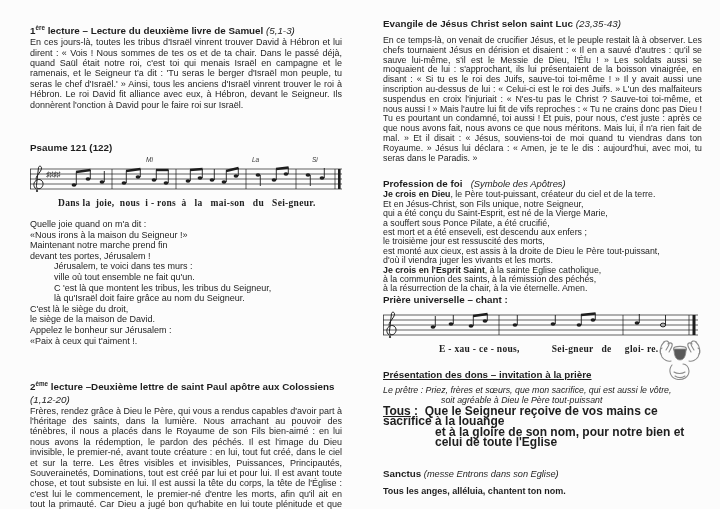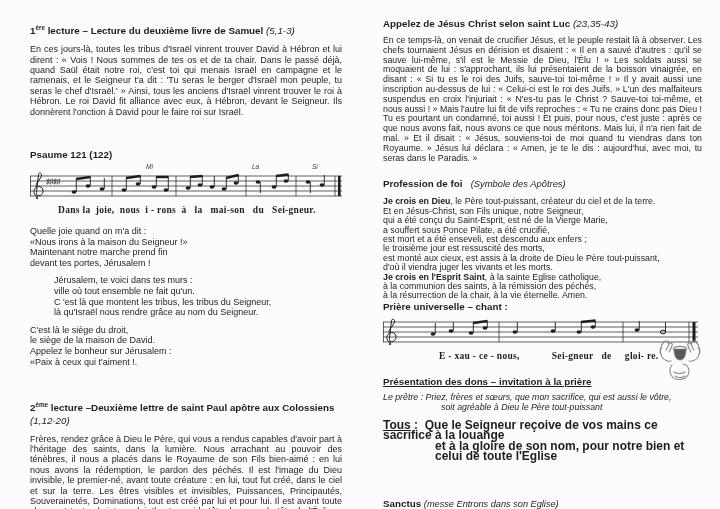--- a/index.html
+++ b/index.html
@@ -20,21 +20,21 @@
   .stanza{font-size:9px; line-height:10.6px;}
   .stanza .ln{display:block;}
   .indent{padding-left:24px;}
   .credo{font-size:8.8px; line-height:9.4px;}
   .credo .ln{display:block;}
   .staff-block{position:relative;}
   .chord-row{position:relative; height:8px;}
   .chord{position:absolute; font-size:6.5px; font-style:italic; color:#3a3a3a;}
   .lyrics{font-family:"Liberation Serif", serif; font-weight:bold; font-size:9.5px;
           white-space:pre; letter-spacing:0.3px;}
-  .mt2{margin-top:2px;} .mt4{margin-top:4px;} .mt6{margin-top:6px;} .mt7{margin-top:7px;}
+  .mt2{margin-top:2px;} .mt4{margin-top:4px;} .mt6{margin-top:6px;} .mt7{}
   .mt8{margin-top:8px;} .mt11{margin-top:11px;} .mt14{}
   .mt15{margin-top:15px;} .mt16{margin-top:32px;}
   .pretre{font-size:8.8px; line-height:10.5px; font-style:italic;}
   .pretre .c2{display:block; padding-left:58px;}
   .tous{font-size:12px; line-height:10.5px; font-weight:bold;}
   .tous .c2{display:block; padding-left:52px;}
   .sanctus-bold{font-size:9px; line-height:11px; font-weight:bold;}
   .staff-svg line, .staff-svg path{stroke:#1e1e1e;}
   .hands{position:absolute; top:322px; right:-6px; width:56px; height:54px;}
 </style>
@@ -129,40 +129,40 @@
     <div class="stanza mt11">
       <span class="ln">Quelle joie quand on m'a dit :</span>
       <span class="ln">«Nous irons à la maison du Seigneur !»</span>
       <span class="ln">Maintenant notre marche prend fin</span>
       <span class="ln">devant tes portes, Jérusalem !</span>
     </div>
     <div class="stanza indent mt7">
       <span class="ln">Jérusalem, te voici dans tes murs :</span>
       <span class="ln">ville où tout ensemble ne fait qu'un.</span>
       <span class="ln">C 'est là que montent les tribus, les tribus du Seigneur,</span>
-      <span class="ln">là qu'Israël nous rendre grâce au nom du Seigneur.</span>
+      <span class="ln">là qu'Israël doit faire grâce au nom du Seigneur.</span>
     </div>
     <div class="stanza mt7">
       <span class="ln">C'est là le siège du droit,</span>
       <span class="ln">le siège de la maison de David.</span>
       <span class="ln">Appelez le bonheur sur Jérusalem :</span>
       <span class="ln"> «Paix à ceux qui t'aiment !.</span>
     </div>
 
     <div class="h-title mt16">
       <span>2</span><sup>ème</sup><span> lecture –Deuxième lettre de saint Paul apôtre aux Colossiens </span><span class="ref">(1,12-20)</span>
     </div>
     <div class="body-text mt7">Frères, rendez grâce à Dieu le Père, qui vous a rendus capables d'avoir part à l'héritage des saints, dans la lumière. Nous arrachant au pouvoir des ténèbres, il nous a placés dans le Royaume de son Fils bien-aimé : en lui nous avons la rédemption, le pardon des péchés. Il est l'image du Dieu invisible, le premier-né, avant toute créature : en lui, tout fut créé, dans le ciel et sur la terre. Les êtres visibles et invisibles, Puissances, Principautés, Souverainetés, Dominations, tout est créé par lui et pour lui. Il est avant toute chose, et tout subsiste en lui. Il est aussi la tête du corps, la tête de l'Église : c'est lui le commencement, le premier-né d'entre les morts, afin qu'il ait en tout la primauté. Car Dieu a jugé bon qu'habite en lui toute plénitude et que tout, par le Christ, lui soit enfin réconcilié, faisant la paix par le sang de sa Croix, la paix pour tous les êtres sur la terre et dans le ciel.</div>
 
   </div>
 
   <div class="col col-right">
 
     <div class="h-title mt8">
-      <span>Appelez de Jésus Christ selon saint Luc </span><span class="ref">(23,35-43)</span>
+      <span>Evangile de Jésus Christ selon saint Luc </span><span class="ref">(23,35-43)</span>
     </div>
     <div class="body-text tight mt6">En ce temps-là, on venait de crucifier Jésus, et le peuple restait là à observer. Les chefs tournaient Jésus en dérision et disaient : « Il en a sauvé d'autres : qu'il se sauve lui-même, s'il est le Messie de Dieu, l'Élu ! » Les soldats aussi se moquaient de lui : s'approchant, ils lui présentaient de la boisson vinaigrée, en disant : « Si tu es le roi des Juifs, sauve-toi toi-même ! » Il y avait aussi une inscription au-dessus de lui : « Celui-ci est le roi des Juifs. » L'un des malfaiteurs suspendus en croix l'injuriait : « N'es-tu pas le Christ ? Sauve-toi toi-même, et nous aussi ! » Mais l'autre lui fit de vifs reproches : « Tu ne crains donc pas Dieu ! Tu es pourtant un condamné, toi aussi ! Et puis, pour nous, c'est juste : après ce que nous avons fait, nous avons ce que nous méritons. Mais lui, il n'a rien fait de mal. » Et il disait : « Jésus, souviens-toi de moi quand tu viendras dans ton Royaume. » Jésus lui déclara : « Amen, je te le dis : aujourd'hui, avec moi, tu seras dans le Paradis. »</div>
 
     <div class="h-title mt15">
       <span>Profession de foi</span>&nbsp;&nbsp;
       <span class="ref" style="font-size:9.4px">(Symbole des Apôtres)</span>
     </div>
     <div class="credo mt7">
       <span class="ln"><b>Je crois en Dieu</b><span>, le Père tout-puissant, créateur du ciel et de la terre.</span></span>
       <span class="ln">Et en Jésus-Christ, son Fils unique, notre Seigneur,</span>
@@ -229,21 +229,21 @@
     <div class="h-title underline mt15">Présentation des dons – invitation à la prière</div>
     <div class="pretre mt4">
       <span>Le prêtre : </span><span>Priez, frères et sœurs, que mon sacrifice, qui est aussi le vôtre,</span>
       <span class="c2">soit agréable à Dieu le Père tout-puissant</span>
     </div>
     <div class="tous mt7">
       <span class="underline">Tous</span><span style="white-space:pre"> :  </span><span>Que le Seigneur reçoive de vos mains ce sacrifice à la louange</span>
       <span class="c2">et à la gloire de son nom, pour notre bien et celui de toute l'Eglise</span>
     </div>
 
-    <div class="h-title" style="margin-top:36px">
+    <div class="h-title" style="margin-top:20px">
       <span>Sanctus</span>
       <span class="ref" style="font-size:9.2px"> (messe Entrons dans son Eglise)</span>
     </div>
     <div class="sanctus-bold mt6">
       <div>Tous les anges, alléluia, chantent ton nom.</div>
 
     </div>
 
     <svg class="hands" viewBox="0 0 56 54">
       <g fill="none" stroke="#8b8b8b" stroke-width="1.1" stroke-linecap="round">

